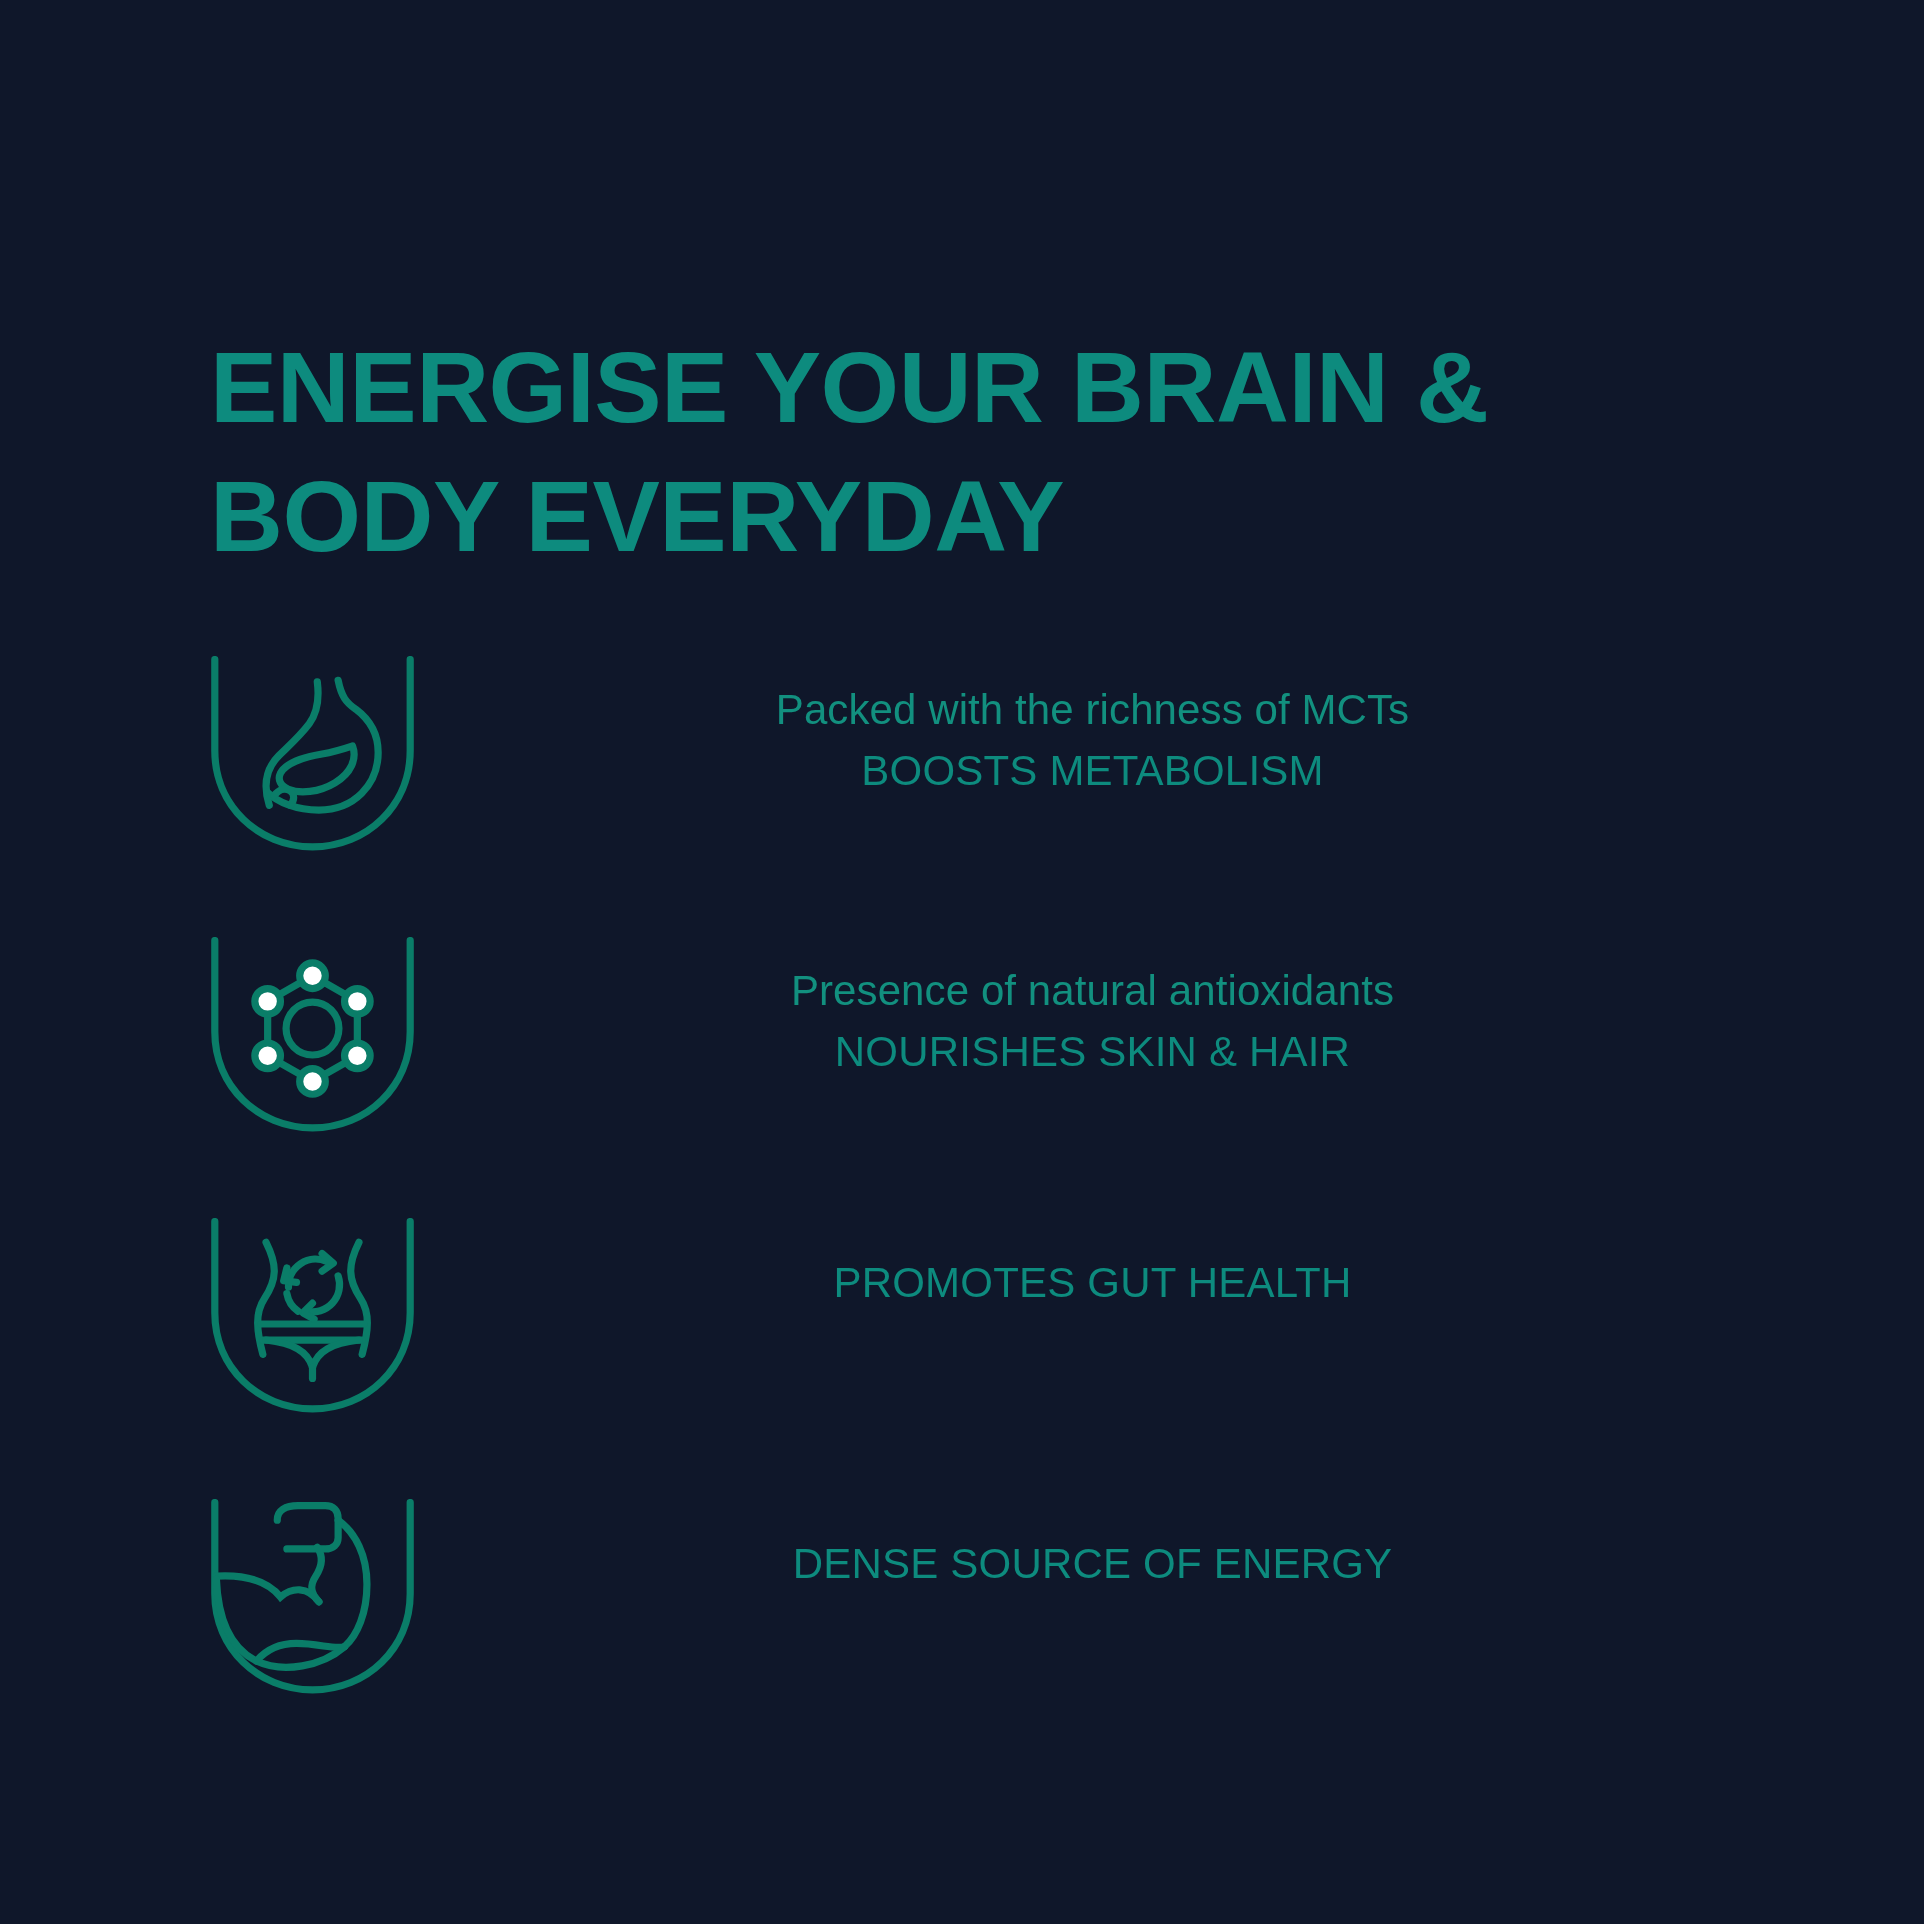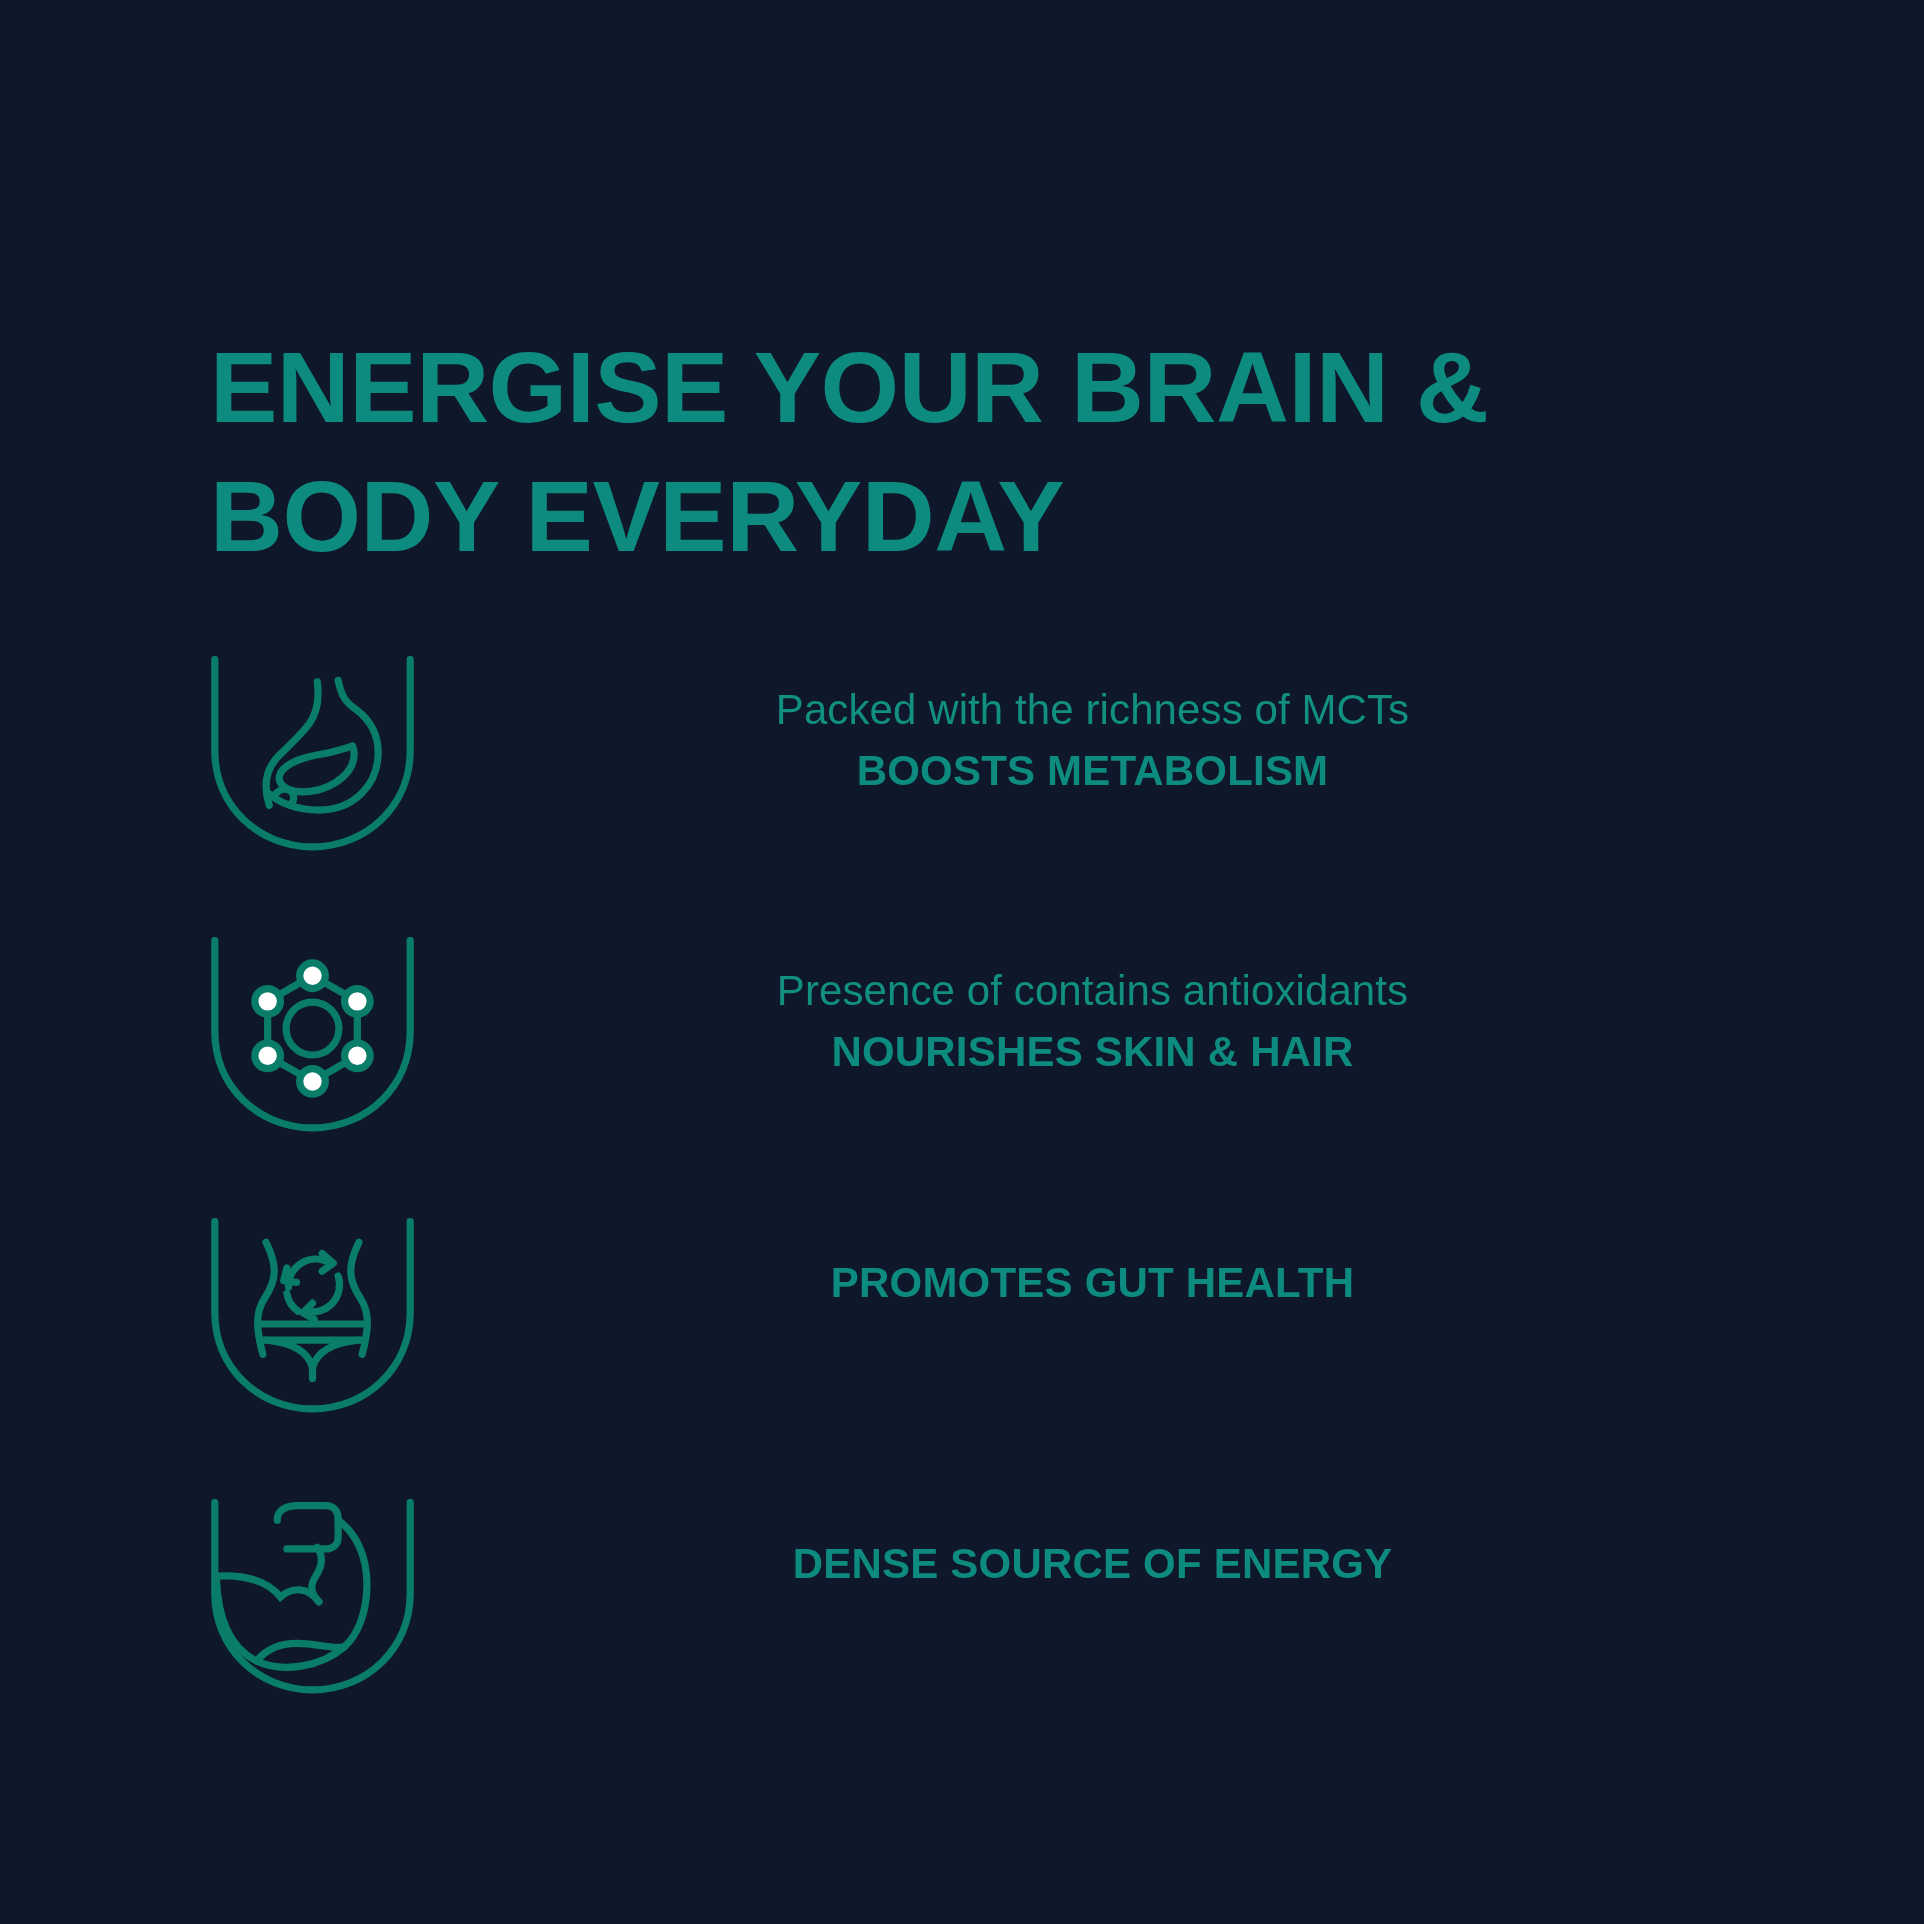--- a/index.html
+++ b/index.html
@@ -79,21 +79,21 @@
     font-size: 42px;
     font-weight: 400;
     line-height: 1.18;
     letter-spacing: 0.1px;
     white-space: nowrap;
   }
   .feature-benefit {
     margin-top: 11.2px;
     color: #0d8b7e;
     font-size: 42px;
-    font-weight: 700;
+    font-weight: 400;
     line-height: 1.18;
     letter-spacing: 0.2px;
     text-transform: uppercase;
     white-space: nowrap;
   }
 </style>
 </head>
 <body>
 
 <div id="canvas">
@@ -140,21 +140,21 @@
 
           <circle cx="128" cy="48" r="16" fill="#ffffff" stroke="#0a7d68" stroke-width="9"></circle>
           <circle cx="72" cy="80" r="16" fill="#ffffff" stroke="#0a7d68" stroke-width="9"></circle>
           <circle cx="184" cy="80" r="16" fill="#ffffff" stroke="#0a7d68" stroke-width="9"></circle>
           <circle cx="72" cy="148" r="16" fill="#ffffff" stroke="#0a7d68" stroke-width="9"></circle>
           <circle cx="184" cy="148" r="16" fill="#ffffff" stroke="#0a7d68" stroke-width="9"></circle>
           <circle cx="128" cy="180" r="16" fill="#ffffff" stroke="#0a7d68" stroke-width="9"></circle>
         </svg>
       </div>
       <div class="feature-text">
-        <div class="feature-desc">Presence of contains antioxidants</div>
+        <div class="feature-desc">Presence of natural antioxidants</div>
         <div class="feature-benefit">NOURISHES SKIN &amp; HAIR</div>
       </div>
     </div>
 
     <div class="feature-row">
       <div class="icon-frame">
         <svg viewBox="0 0 256 244" fill="none" xmlns="http://www.w3.org/2000/svg">
           <path d="M6 4 V118 C6 186 60 238 128 238 C196 238 250 186 250 118 V4" stroke="#0a7d68" stroke-width="9" stroke-linecap="round"></path>
 
           <path d="M70 30 C84 58 84 76 68 100 C56 118 58 140 66 170" stroke="#0a7d68" stroke-width="9" stroke-linecap="round"></path>

